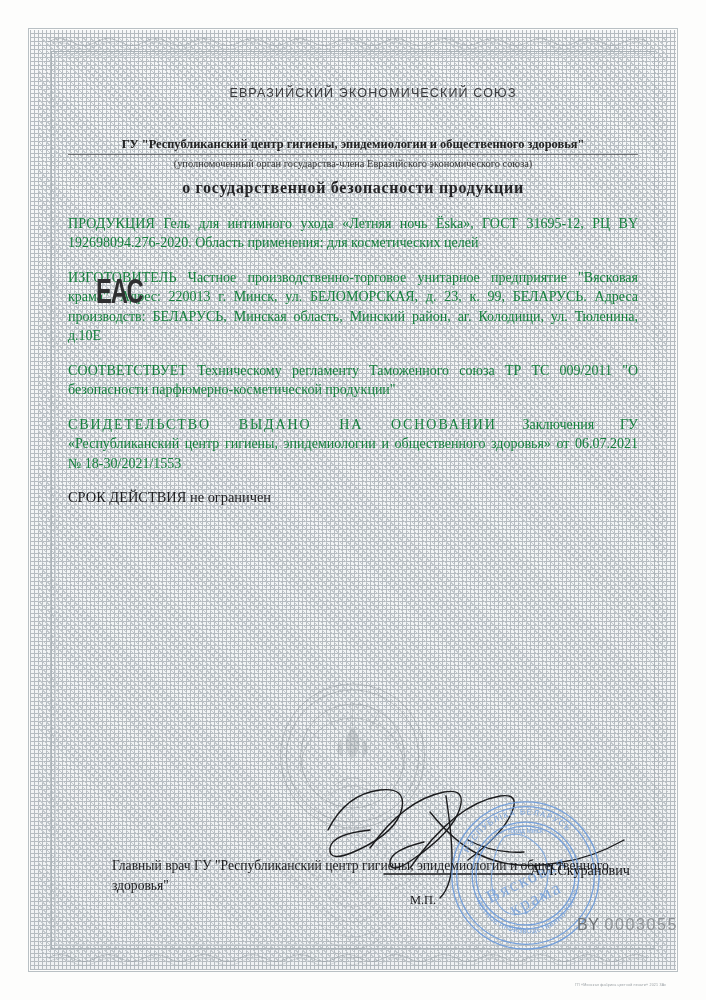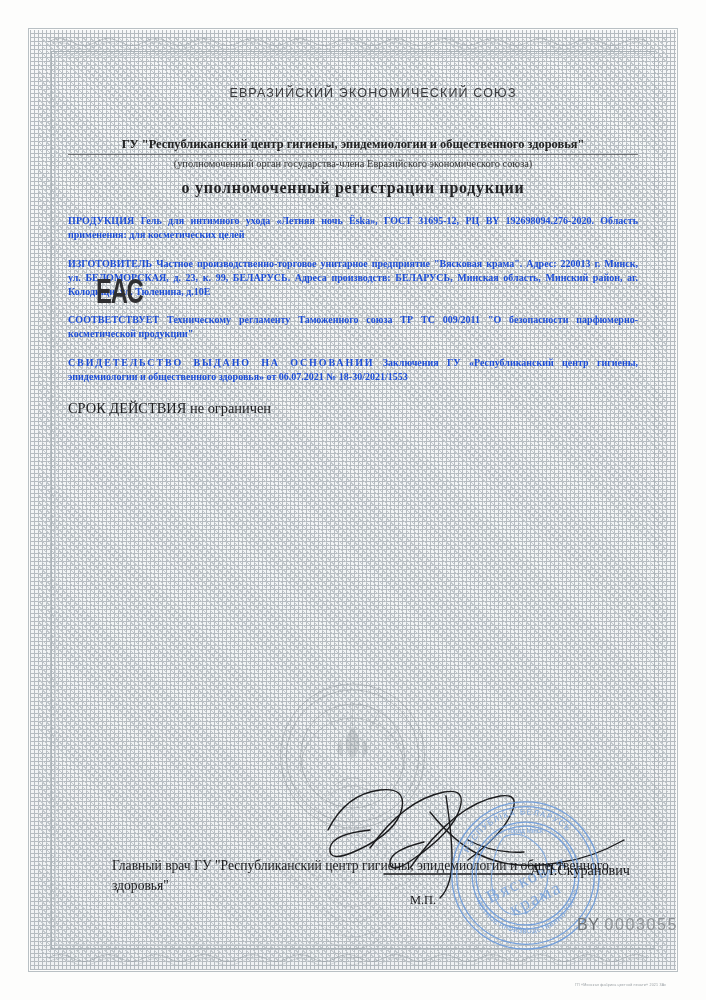--- a/index.html
+++ b/index.html
@@ -145,25 +145,24 @@
     font-size: 29px;
     font-weight: bold;
     letter-spacing: -1.5px;
     color: #2f2f31;
     transform: scaleY(1.18) scaleX(0.82);
     transform-origin: left top;
   }
 
   .body-block {
     margin-top: 17px;
-    font-size: 10px;
+    font-size: 14px;
     line-height: 1.39;
     text-align: justify;
-    color: #1d4ed8;
-    font-weight: bold;
+    color: #15803d;
   }
   .body-block + .body-block { margin-top: 15px; }
   .body-block .lead { letter-spacing: .1px; }
   .spaced-caps { letter-spacing: 1.9px; }
 
   .term-block {
     margin-top: 16px;
     font-size: 14.4px;
     color: #1c1c1e;
   }
@@ -275,21 +274,21 @@
   <div class="content">
 
     <div class="eaeu-title">ЕВРАЗИЙСКИЙ ЭКОНОМИЧЕСКИЙ СОЮЗ</div>
 
     <div class="authority">
       <div class="authority-main">ГУ "Республиканский центр гигиены, эпидемиологии и общественного здоровья"</div>
       <div class="authority-rule"></div>
       <div class="authority-sub">(уполномоченный орган государства-члена Евразийского экономического союза)</div>
     </div>
 
-    <div class="cert-subtitle">о уполномоченный регистрации продукции</div>
+    <div class="cert-subtitle">о государственной безопасности продукции</div>
 
     <div class="eac-mark">EAC</div>
 
     <div class="body-block">
       <span class="lead">ПРОДУКЦИЯ</span>
       <span>Гель для интимного ухода «Летняя ночь Ëska», ГОСТ 31695-12, РЦ BY 192698094.276-2020. Область применения: для косметических целей</span>
     </div>
 
     <div class="body-block">
       <span class="lead">ИЗГОТОВИТЕЛЬ</span>

